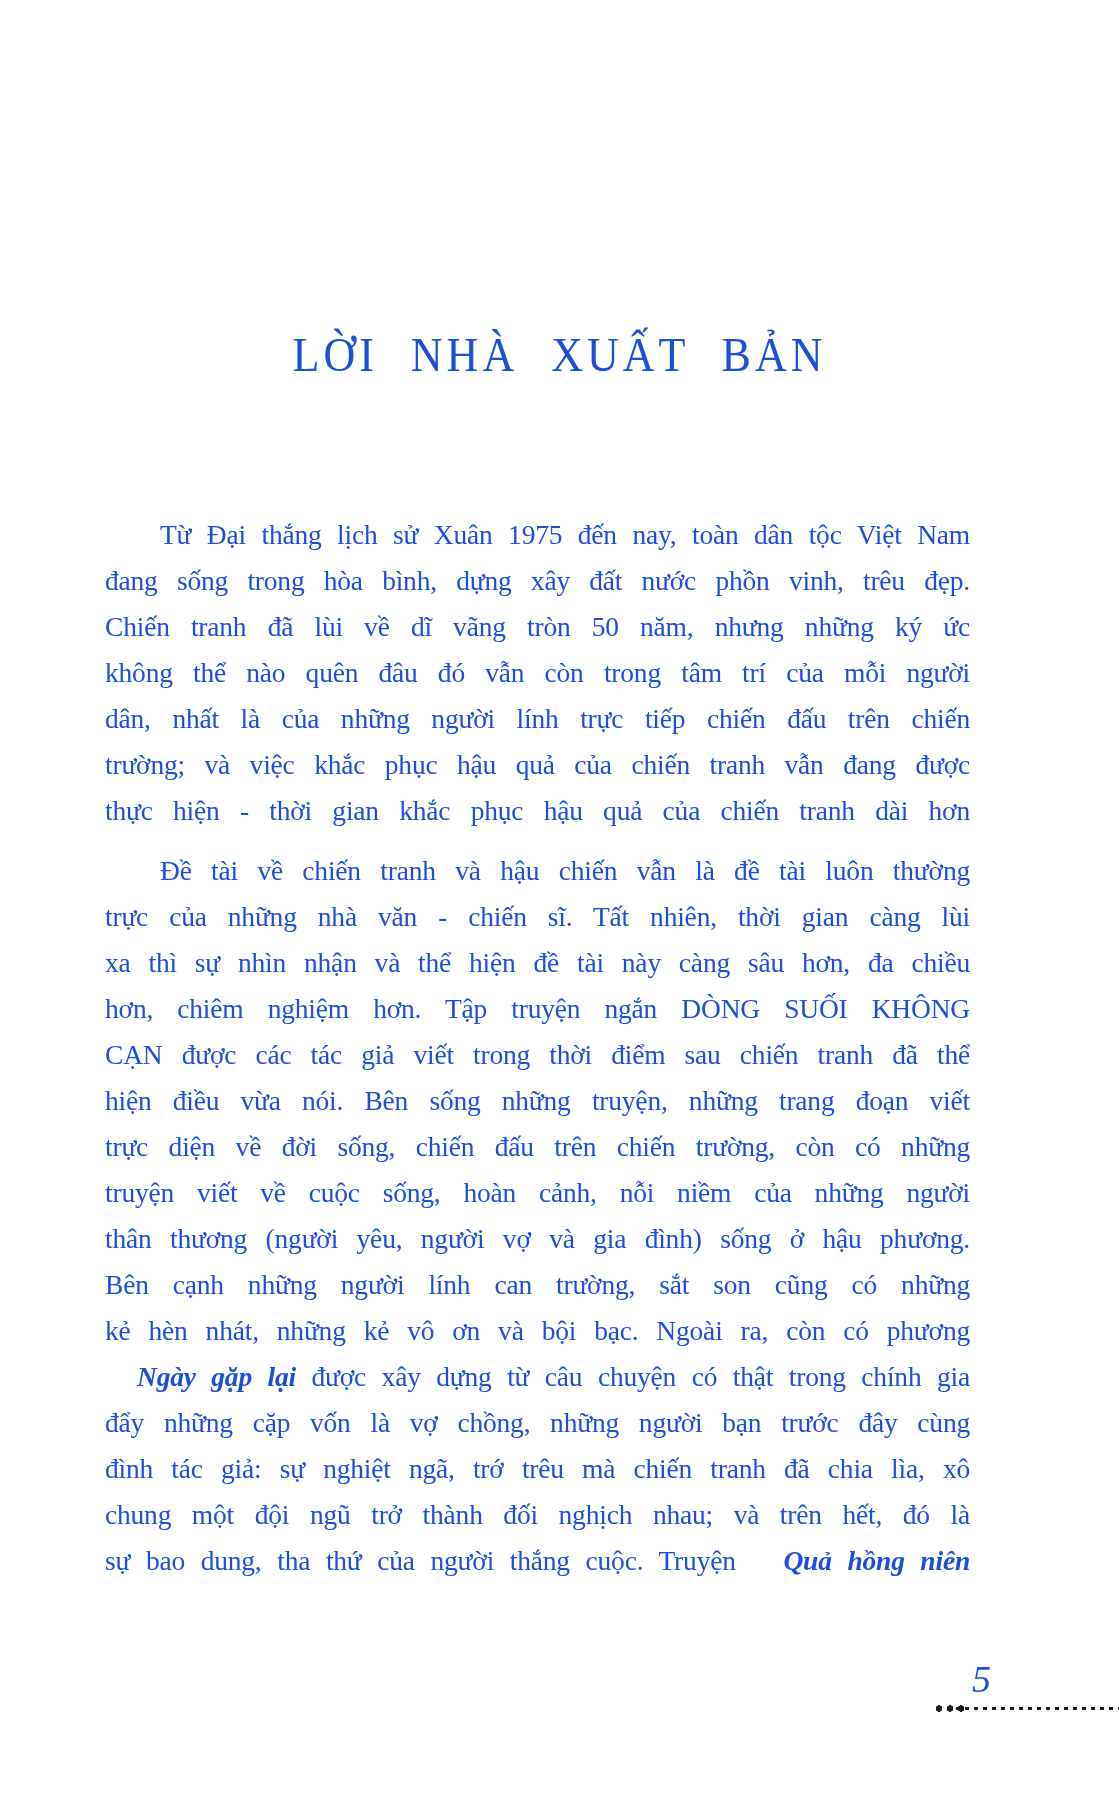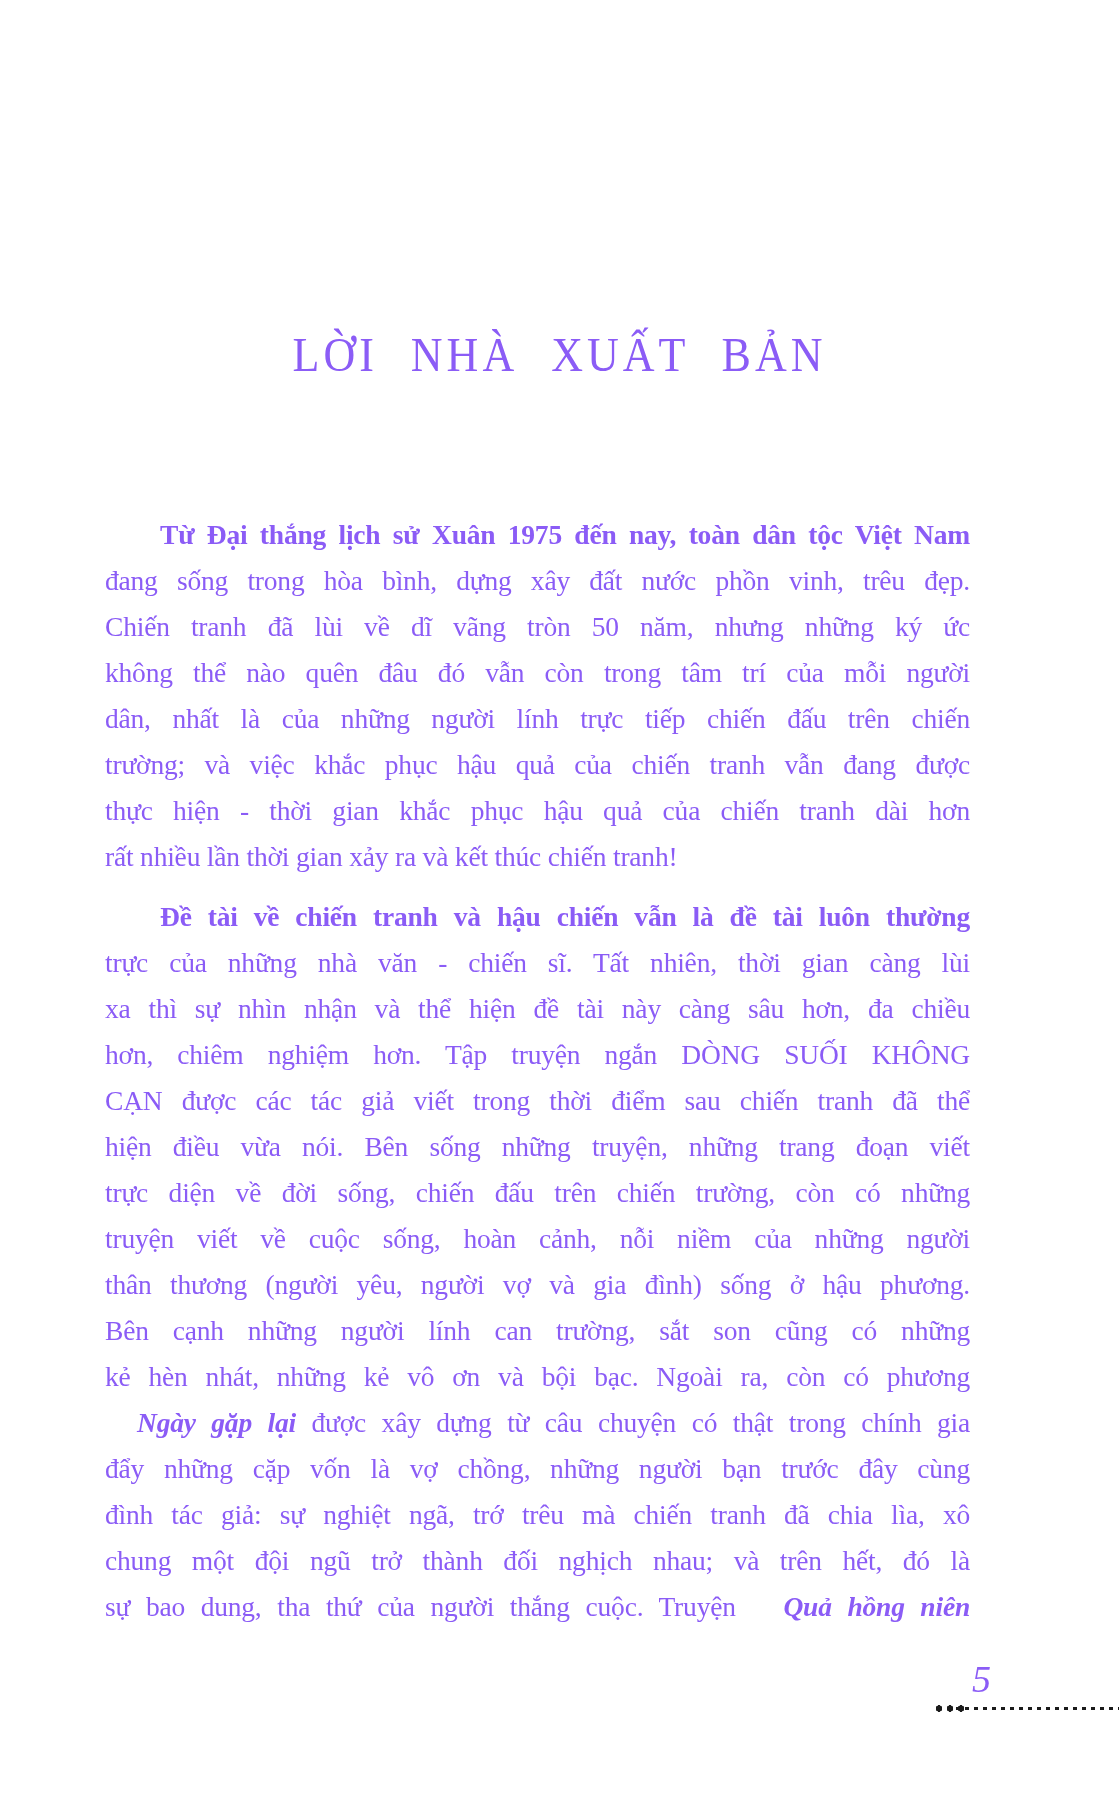--- a/index.html
+++ b/index.html
@@ -5,21 +5,21 @@
   html, body {
     margin: 0;
     padding: 0;
     background: #e8e8e8;
   }
   .page {
     position: relative;
     width: 1119px;
     height: 1804px;
     background: #ffffff;
-    color: #8b5cf6;
+    color: #1d4ed8;
     font-family: "Liberation Serif", "DejaVu Serif", serif;
     overflow: hidden;
   }
   .title {
     position: absolute;
     top: 326px;
     left: 0;
     width: 100%;
     margin: 0;
     text-align: center;
@@ -42,21 +42,20 @@
   .paragraph {
     margin: 0 0 14px 0;
   }
   .line {
     text-align: justify;
     text-align-last: justify;
     height: 46px;
   }
   .line.indent {
     text-indent: 55px;
-    font-weight: bold;
   }
   .line.short-end {
     text-align-last: left;
   }
   .run.bi {
     font-weight: bold;
     font-style: italic;
     margin-left: 32px;
   }
   .page-number {
@@ -97,21 +96,20 @@
 
   <div class="body-text">
       <div class="paragraph">
         <div class="line indent"><span class="run">Từ Đại thắng lịch sử Xuân 1975 đến nay, toàn dân tộc Việt Nam</span></div>
         <div class="line"><span class="run">đang sống trong hòa bình, dựng xây đất nước phồn vinh, trêu đẹp.</span></div>
         <div class="line"><span class="run">Chiến tranh đã lùi về dĩ vãng tròn 50 năm, nhưng những ký ức</span></div>
         <div class="line"><span class="run">không thể nào quên đâu đó vẫn còn trong tâm trí của mỗi người</span></div>
         <div class="line"><span class="run">dân, nhất là của những người lính trực tiếp chiến đấu trên chiến</span></div>
         <div class="line"><span class="run">trường; và việc khắc phục hậu quả của chiến tranh vẫn đang được</span></div>
         <div class="line"><span class="run">thực hiện - thời gian khắc phục hậu quả của chiến tranh dài hơn</span></div>
-        <div class="line short-end"><span class="run">rất nhiều lần thời gian xảy ra và kết thúc chiến tranh!</span></div>
       </div>
       <div class="paragraph">
         <div class="line indent"><span class="run">Đề tài về chiến tranh và hậu chiến vẫn là đề tài luôn thường</span></div>
         <div class="line"><span class="run">trực của những nhà văn - chiến sĩ. Tất nhiên, thời gian càng lùi</span></div>
         <div class="line"><span class="run">xa thì sự nhìn nhận và thể hiện đề tài này càng sâu hơn, đa chiều</span></div>
         <div class="line"><span class="run">hơn, chiêm nghiệm hơn. Tập truyện ngắn DÒNG SUỐI KHÔNG</span></div>
         <div class="line"><span class="run">CẠN được các tác giả viết trong thời điểm sau chiến tranh đã thể</span></div>
         <div class="line"><span class="run">hiện điều vừa nói. Bên sống những truyện, những trang đoạn viết</span></div>
         <div class="line"><span class="run">trực diện về đời sống, chiến đấu trên chiến trường, còn có những</span></div>
         <div class="line"><span class="run">truyện viết về cuộc sống, hoàn cảnh, nỗi niềm của những người</span></div>

